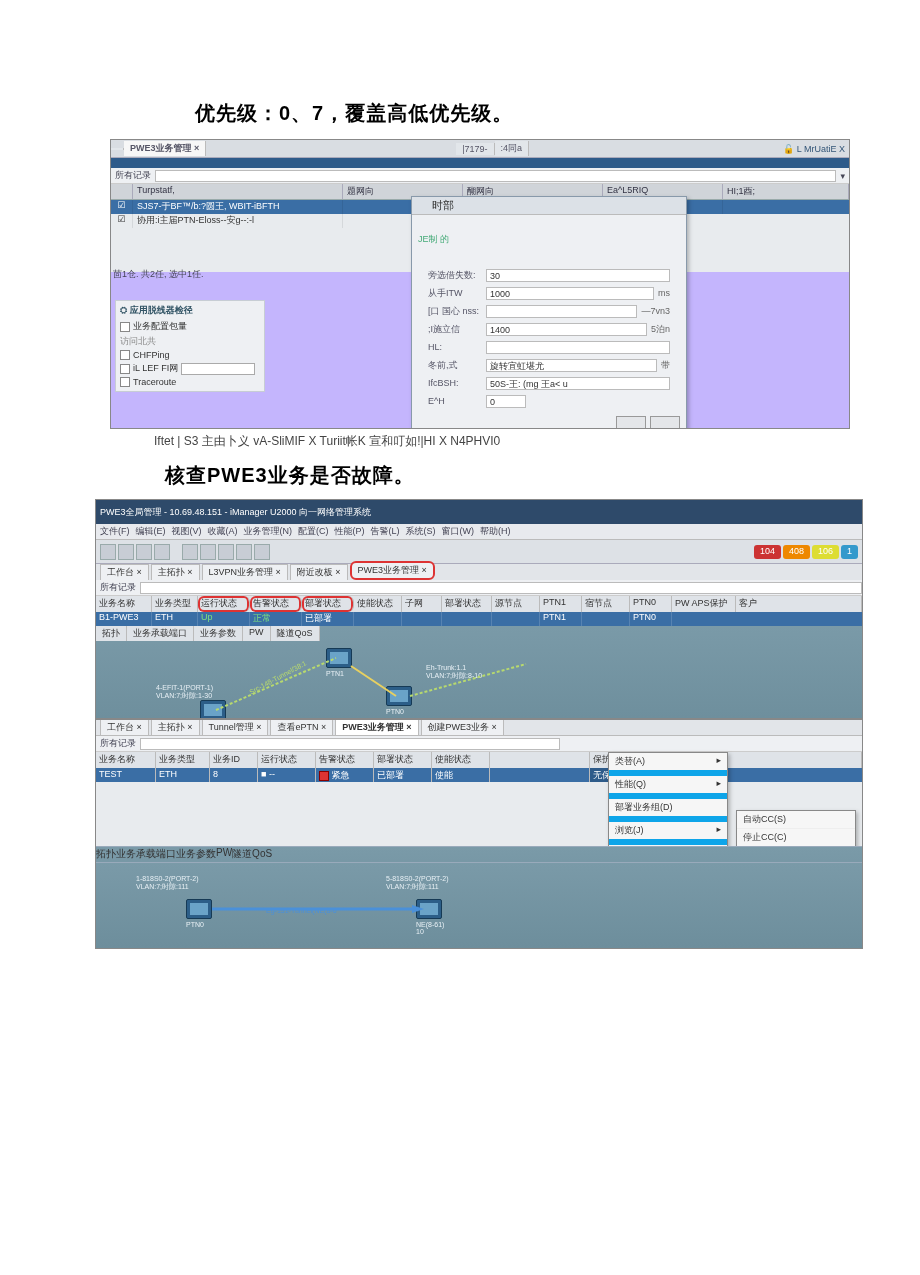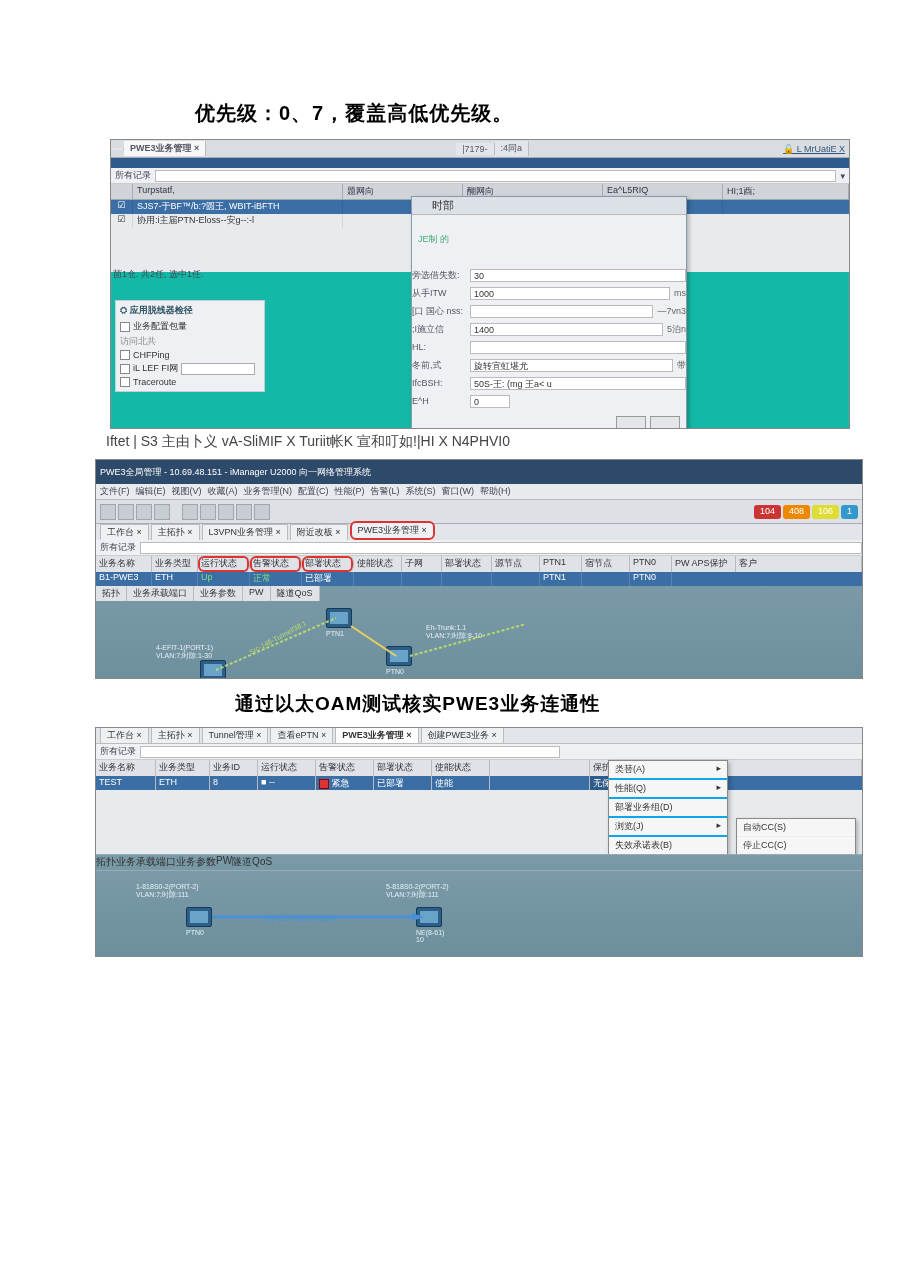--- a/index.html
+++ b/index.html
@@ -13,63 +13,63 @@
     position: relative;
   }
   .page { padding: 60px 45px 40px 45px; }
   .main-heading { font-size: 20px; font-weight: bold; margin: 40px 0 12px 150px; letter-spacing: 1px; }
   .main-heading-b { font-size: 20px; font-weight: bold; margin: 12px 0 10px 120px; letter-spacing: 1px; }
   .main-heading-c { font-size: 19px; font-weight: bold; margin: 12px 0 10px 190px; letter-spacing: 1px; }
   .main-heading-d { font-size: 19px; font-weight: bold; margin: 10px 0 10px 85px; letter-spacing: 1px; }
 
   
   .shot {
-    border: 1px solid #888; background: #14b8a6; font-size: 10px; color: #333;
+    border: 1px solid #888; background: #c4b5fd; font-size: 10px; color: #333;
     position: relative; overflow: hidden;
   }
   .shot1 { width: 740px; height: 290px; margin-left: 65px; }
   .tabrow { display:flex; align-items:center; height:18px; background:#d9dde2; border-bottom:1px solid #aab; font-size:9px; }
   .tabrow .tab { padding:1px 6px; border-right:1px solid #bbb; background:#e2e6ea; color:#556; }
   .tabrow .tab.active { background:#f7f7f7; font-weight:bold; }
   .tabrow .spacer { flex:1; }
-  .tabrow .right { padding:1px 4px; color:#357;text-decoration:underline; }
+  .tabrow .right { padding:1px 4px; color:#357; }
   .filterrow { height:16px; background:#eef0f3; border-bottom:1px solid #ccc; display:flex; align-items:center; }
   .filterrow .lbl { padding:1px 4px; font-size:9px; color:#445; }
   .filterrow input { flex:1; height:12px; border:1px solid #bbb; font-size:9px; }
   .gridhead { display:flex; background:#d0d4d9; height:16px; border-bottom:1px solid #9aa; }
   .gridhead .col { border-right:1px solid #aab; padding:1px 4px; font-size:9px; color:#334; }
   .gridbody { background:#e8ebee; }
   .gridrow { display:flex; height:14px; font-size:9px; }
   .gridrow.sel { background:#3a6ea5; color:#fff; }
   .gridrow .col { border-right:1px solid rgba(0,0,0,0.08); padding:0 4px; overflow:hidden; white-space:nowrap; }
   .gridrow .chk { width:22px; text-align:center; }
   .statusrow { position:absolute; left:2px; top:128px; font-size:9px; color:#445; }
 
   .dialog {
     position:absolute; width:276px; background:#eef0f3; border:1px solid #8899aa;
     box-shadow:2px 2px 4px rgba(0,0,0,0.25); font-size:10px;
   }
   .dialog .titlebar { height:18px; background:#dce1e7; border-bottom:1px solid #bbb; display:flex; align-items:center; padding:0 20px; font-size:11px; }
   .dialog .sub { color:#4a7; font-size:9px; padding:18px 6px; }
-  .dialog .form { padding:2px 0; }
+  .dialog .form { padding:2px 16px; }
   .dialog .fr { display:flex; align-items:center; height:18px; }
   .dialog .fr label { width:58px; font-size:9px; color:#556; }
   .dialog .fr .val { flex:1; height:13px; background:#fff; border:1px solid #bbb; font-size:9px; padding:0 3px; line-height:12px; color:#333; }
   .dialog .fr .unit { padding-left:4px; font-size:9px; color:#666; }
   .dialog .btnrow { display:flex; justify-content:flex-end; gap:4px; padding:4px 6px 6px; }
   .dialog .btn { width:30px; height:14px; border:1px solid #999; background:#e4e6e9; font-size:9px; text-align:center; line-height:12px; }
 
   .leftpanel { position:absolute; left:4px; top:160px; width:150px; font-size:9px; }
   .leftpanel .grp { border:1px solid #c7cdd4; background:#eef0f3; margin-bottom:9px; padding:3px 4px; }
   .leftpanel .grp .hdr { font-weight:bold; color:#356; font-size:9px; margin-bottom:2px; }
   .leftpanel .chkline { display:flex; align-items:center; gap:3px; padding:1px 0; }
   .leftpanel .chkbox { width:10px; height:10px; border:1px solid #888; background:#fff; display:inline-block; }
   .leftpanel .textfield { width:74px; height:12px; border:1px solid #aaa; background:#fff; display:inline-block; }
 
-  .footnote { font-size:14px; color:#444; margin:4px 0 8px 61px; }
+  .footnote { font-size:12px; color:#444; margin:4px 0 8px 109px; }
 
   
   .shot2 { width:768px; height:220px; margin-left:50px; }
   .s2-title { height:24px; background:#2e4a6a; color:#fff; font-size:9px; padding:1px 4px; display:flex; align-items:center; }
   .s2-menu { height:16px; background:#e8eaee; border-bottom:1px solid #bbb; display:flex; align-items:center; gap:6px; padding:0 4px; font-size:9px; color:#445; }
   .s2-tool { height:24px; background:#dde1e6; border-bottom:1px solid #aab; display:flex; align-items:center; gap:2px; padding:0 4px; }
   .s2-tool .ic { width:16px; height:16px; background:#c8cdd5; border:1px solid #9aa; }
   .s2-tool .pill { height:14px; border-radius:3px; font-size:9px; color:#fff; padding:0 6px; line-height:13px; }
   .s2-tabs { height:16px; background:#e2e5e9; display:flex; align-items:flex-end; font-size:9px; padding-left:4px; }
   .s2-tabs .t { padding:1px 6px; border:1px solid #bbb; border-bottom:none; background:#eef0f3; margin-right:2px; }
@@ -99,21 +99,21 @@
   .s3-tabs .t.active { background:#fff; font-weight:bold; }
   .s3-grid { position:relative; }
   .s3-ghead { display:flex; height:16px; background:#dfe3e8; font-size:9px; }
   .s3-ghead .c, .s3-grow .c { border-right:1px solid #bbb; padding:1px 3px; overflow:hidden; white-space:nowrap; }
   .s3-grow { display:flex; height:14px; font-size:9px; background:#3a6ea5; color:#fff; }
   .alarm-red { display:inline-block; width:10px; height:10px; background:#d33; border:1px solid #800; vertical-align:middle; }
   .ctxmenu {
     position:absolute; right:134px; top:0; width:120px; background:#f6f6f6; border:1px solid #888;
     box-shadow:2px 2px 4px rgba(0,0,0,0.25); font-size:9px;
   }
-  .ctxmenu .mi { padding:2px 6px; border-bottom:2px solid #0ea5e9; display:flex; justify-content:space-between; }
+  .ctxmenu .mi { padding:2px 6px; border-bottom:6px solid #0ea5e9; display:flex; justify-content:space-between; }
   .ctxmenu .mi.hl { background:#3a6ea5; color:#fff; }
   .ctxmenu .mi.ring { box-shadow: inset 0 0 0 2px #d33; border-radius:4px; }
   .submenu {
     position:absolute; right:6px; top:58px; width:120px; background:#f6f6f6; border:1px solid #888;
     box-shadow:2px 2px 4px rgba(0,0,0,0.25); font-size:9px;
   }
   .submenu .mi { padding:2px 6px; border-bottom:1px solid #eee; }
   .submenu .mi.ring { box-shadow: inset 0 0 0 2px #d33; border-radius:4px; background:#2e5b8a; color:#fff; }
   .s3-status { height:14px; background:#eef0f3; font-size:9px; padding:0 4px; border-top:1px solid #ccc; display:flex; justify-content:space-between; align-items:center; }
   .s3-status .rbtn { border:1px solid #999; background:#e4e6e9; padding:0 4px; font-size:9px; }
@@ -256,20 +256,21 @@
         <div class="chkline">
             <span class="chkbox"></span>
             <span>Traceroute</span>
           </div>
       </div>
     </div>
   </div>
 
   <div class="footnote">Iftet | S3 主由卜义                                vA-SliMIF X Turiit帐K 宣和叮如!|HI X N4PHVI0</div>
 
+  <div class="main-heading-b">核查PWE3业务是否故障。</div>
 
   <div class="shot shot2">
     <div class="s2-title">PWE3全局管理 - 10.69.48.151 - iManager U2000 向一网络管理系统</div>
     <div class="s2-menu">
       <span>文件(F)</span>
       <span>编辑(E)</span>
       <span>视图(V)</span>
       <span>收藏(A)</span>
       <span>业务管理(N)</span>
       <span>配置(C)</span>
@@ -359,21 +360,20 @@
       <div class="nodelabel" style="left:330px; top:38px; white-space:pre">Eh-Trunk:1.1
 VLAN:7;时隙:8-10</div>
       <svg style="position:absolute;inset:0;width:100%;height:100%;pointer-events:none">
         <line x1="120" y1="84" x2="240" y2="32" stroke="#b7d96e" stroke-width="2" stroke-dasharray="3,2"></line>
         <line x1="255" y1="40" x2="300" y2="70" stroke="#e8d060" stroke-width="2"></line>
         <line x1="314" y1="70" x2="430" y2="38" stroke="#b7d96e" stroke-width="2" stroke-dasharray="3,2"></line>
       </svg>
     </div>
   </div>
 
-  <div class="main-heading-c">通过以太OAM测试核实PWE3业务连通性</div>
 
   <div class="shot shot3">
     <div class="s3-tabs">
       <div class="t">工作台 ×</div>
       <div class="t">主拓扑 ×</div>
       <div class="t">Tunnel管理 ×</div>
       <div class="t">查看ePTN ×</div>
       <div class="t active">PWE3业务管理 ×</div>
       <div class="t">创建PWE3业务 ×</div>
     </div>

